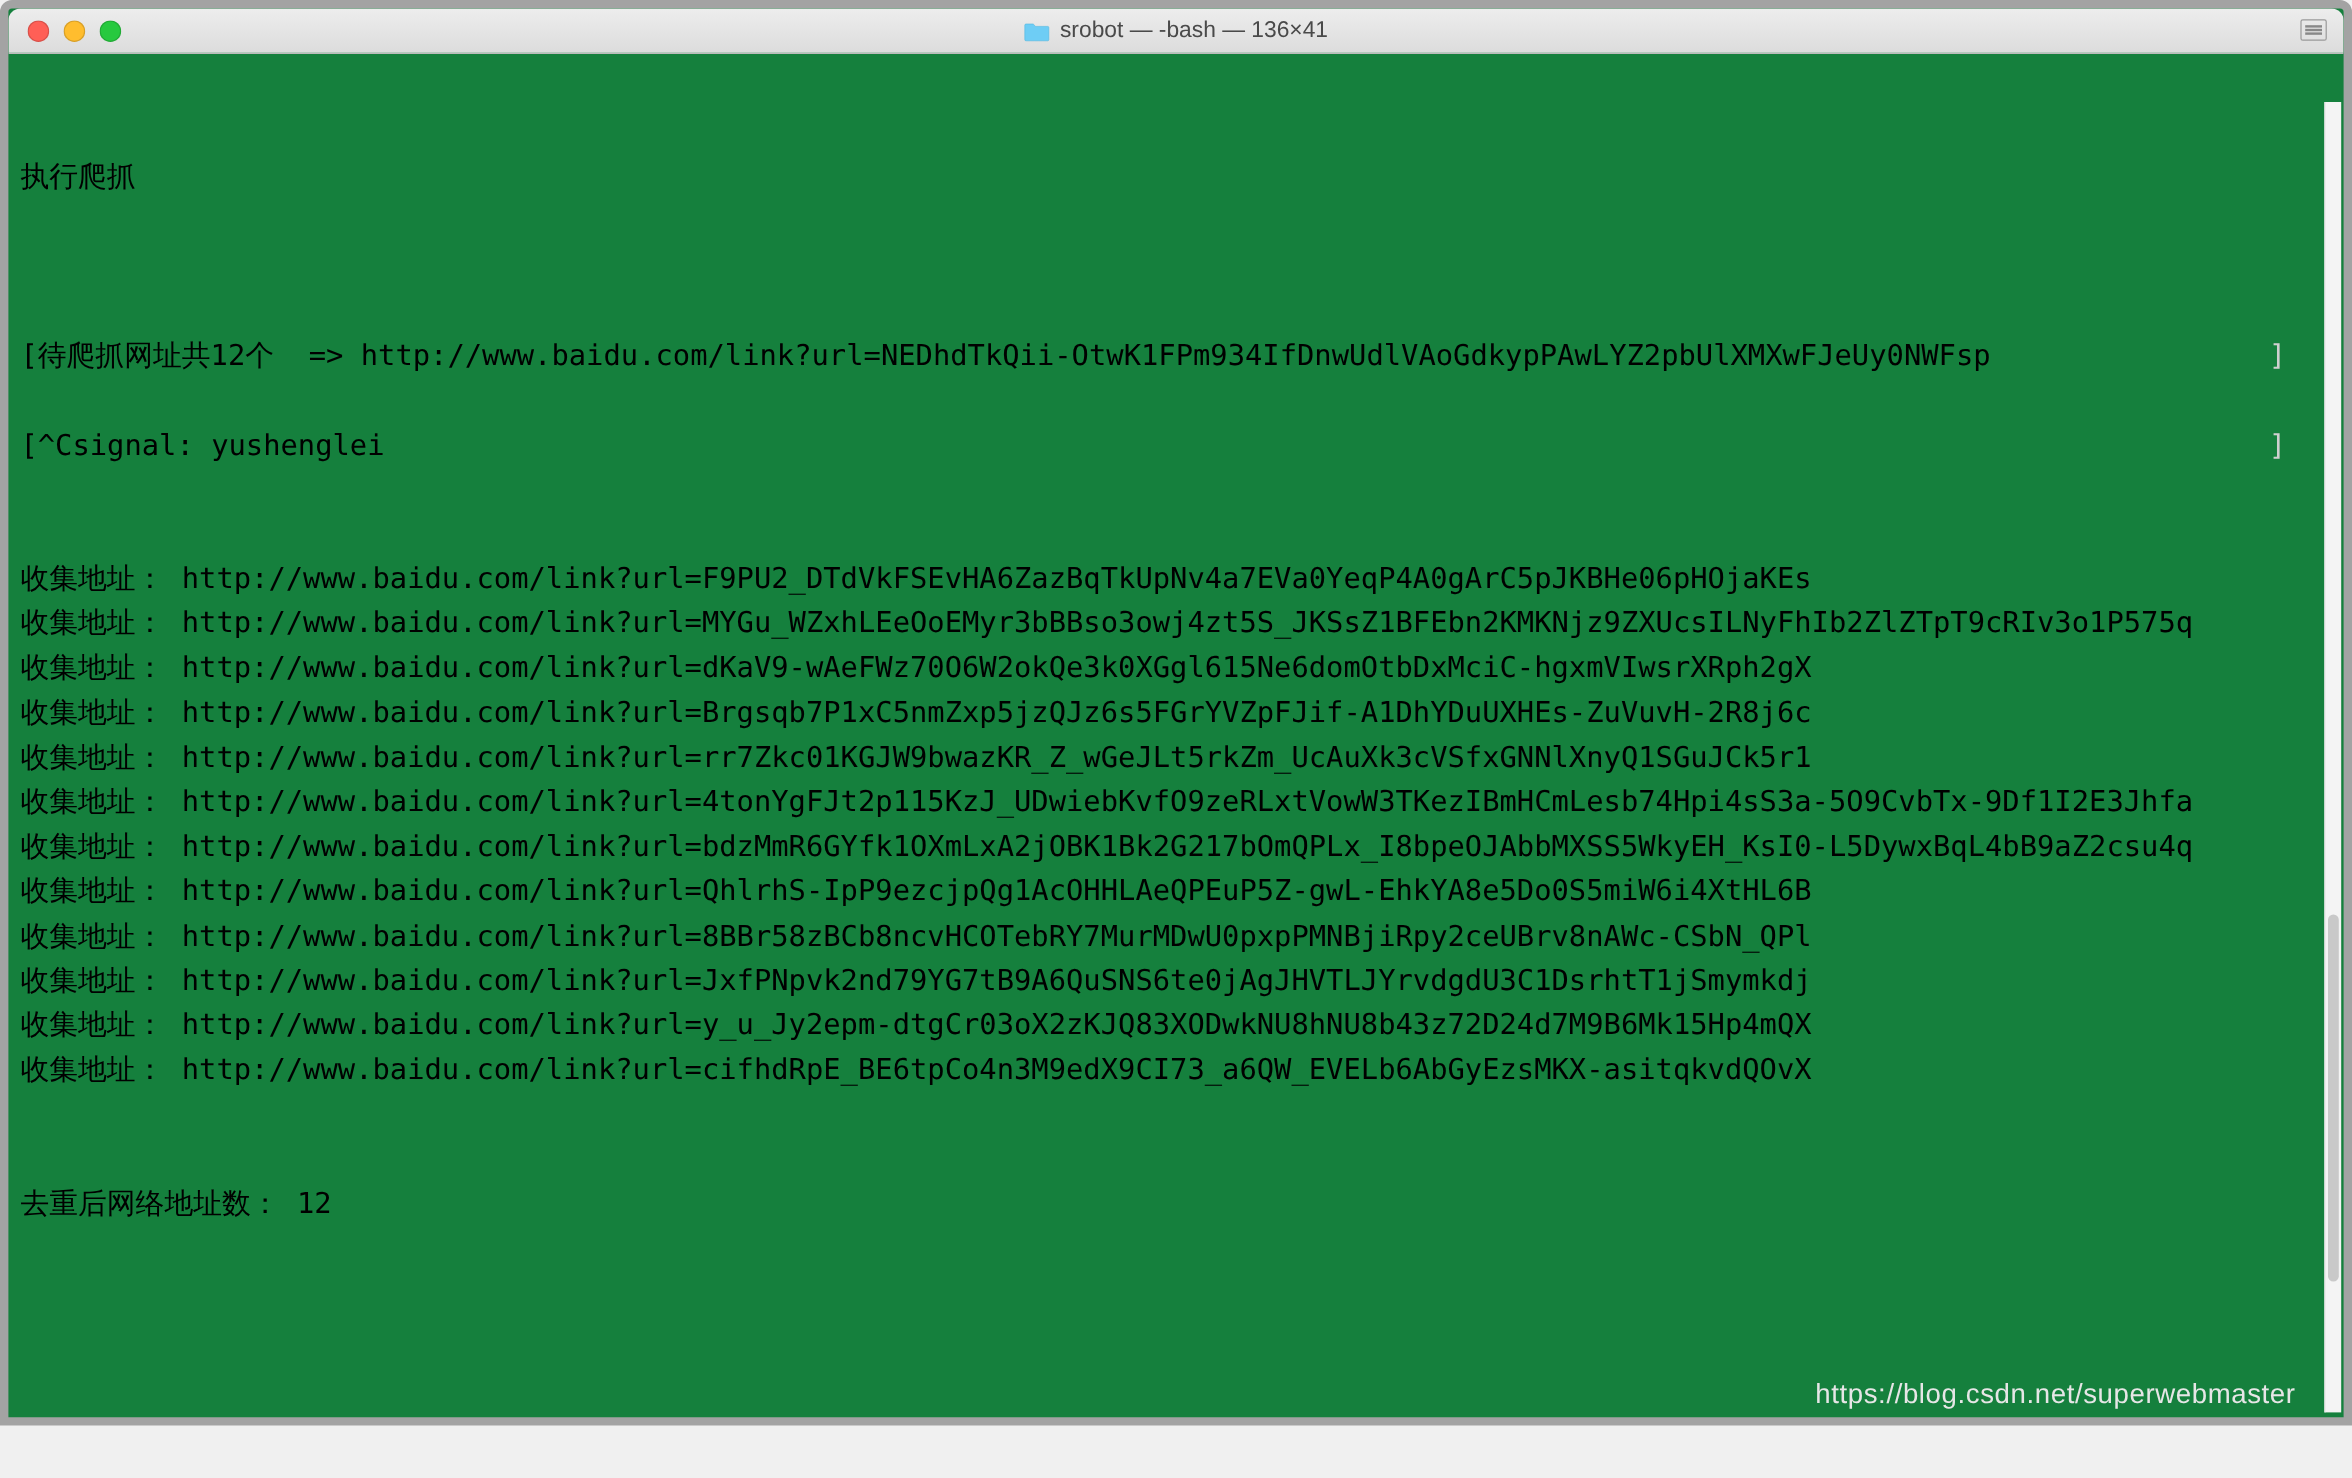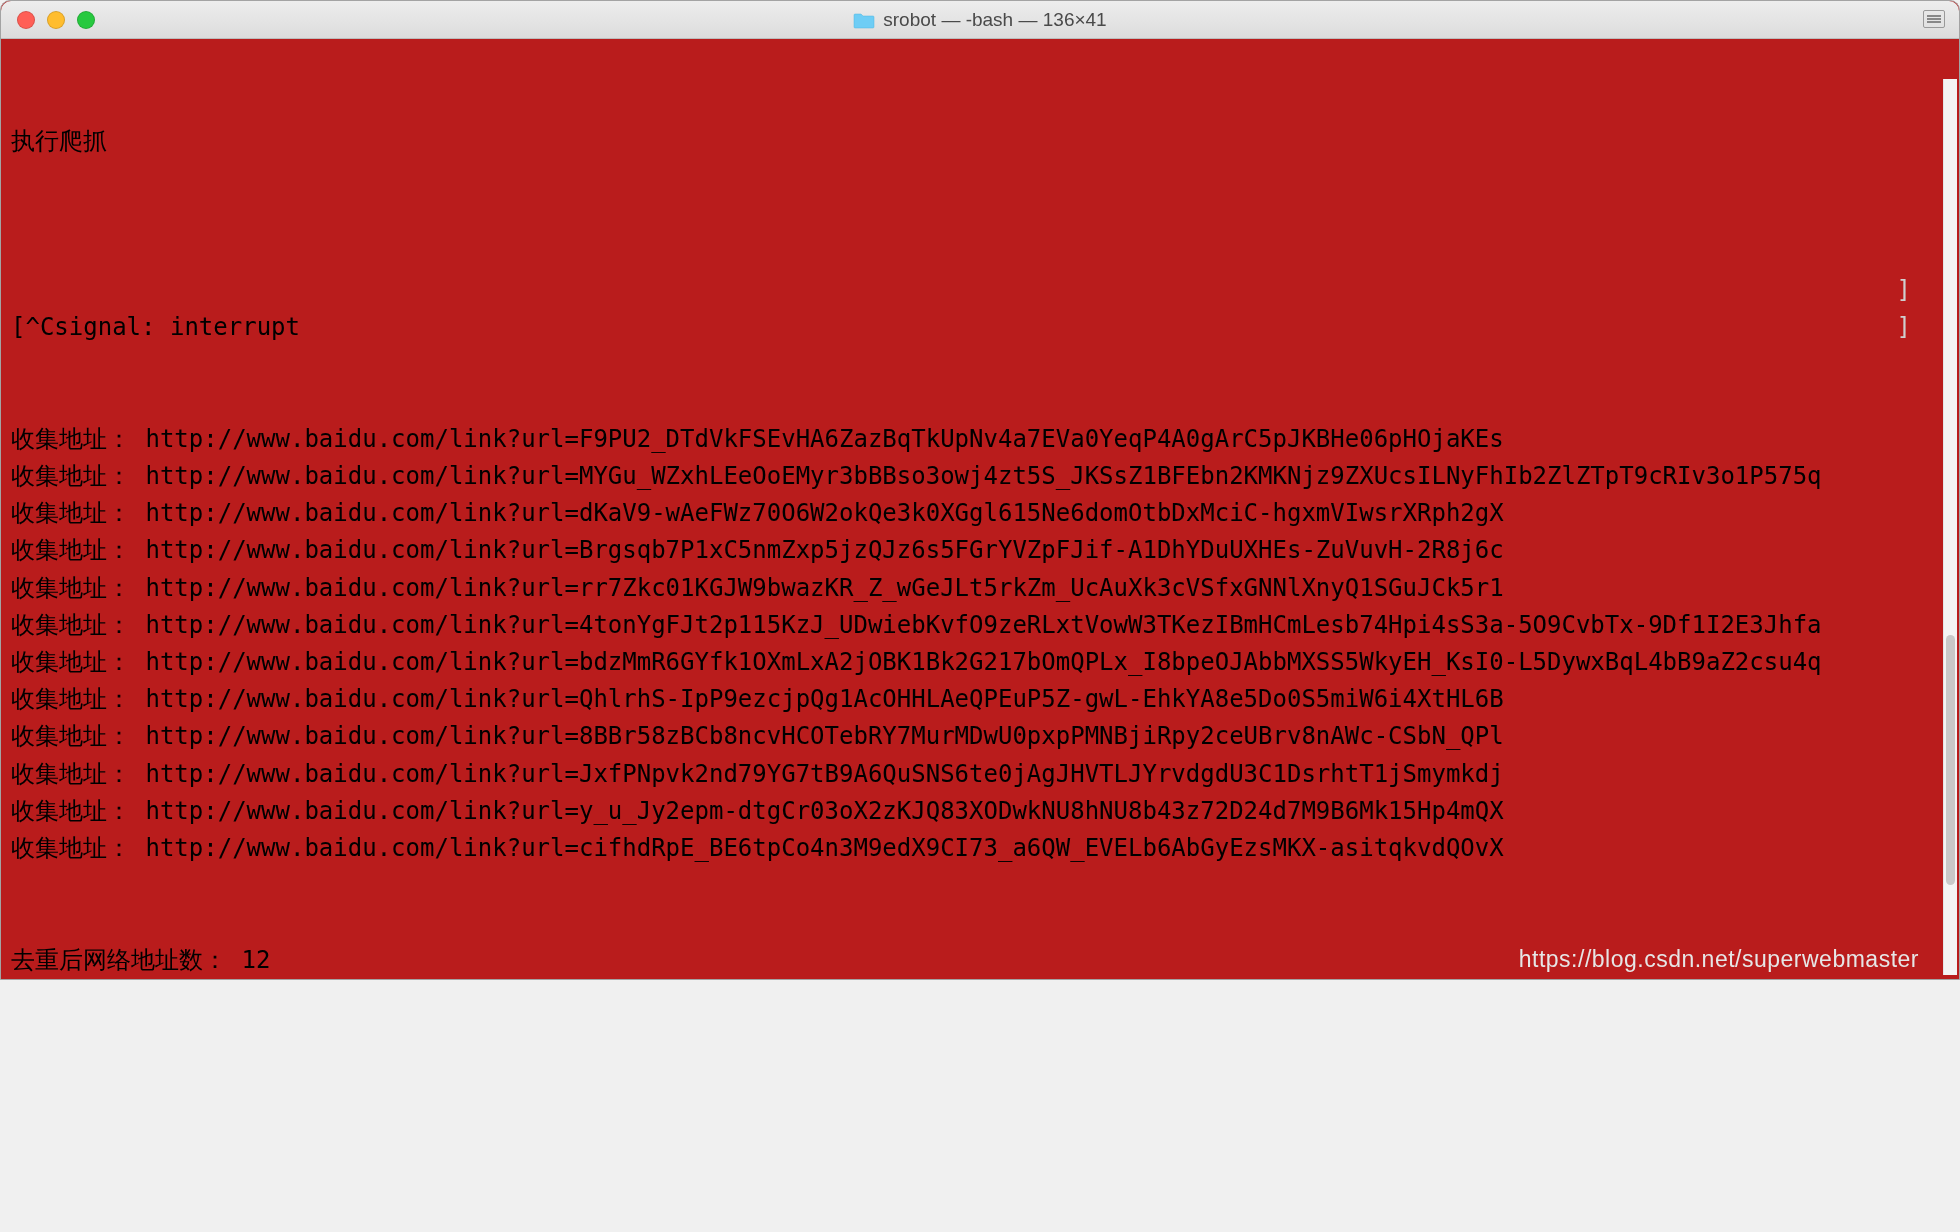--- a/index.html
+++ b/index.html
@@ -1,17 +1,17 @@
 <!DOCTYPE html>
 <html><head>
   <meta charset="utf-8">
   <style>
     * { margin: 0; padding: 0; box-sizing: border-box; }
     body { font-family: -apple-system, "Helvetica Neue", Arial, sans-serif; background: #f0f0f0; width: 1960px; height: 1232px; overflow: hidden; }
-    .window { width: 1960px; height: 980px; background: #b91c1c; border: 1px solid #a3a3a3; border-radius: 10px 10px 0 0; position: relative; display: flex; flex-direction: column; }
+    .window { width: 1960px; height: 1188px; background: #15803d; border: 7px solid #a3a3a3; border-radius: 10px 10px 0 0; position: relative; display: flex; flex-direction: column; }
     .titlebar { height: 38px; background: linear-gradient(#ededed,#dcdcdc); border-bottom: 1px solid #bcbcbc; border-radius: 10px 10px 0 0; display: flex; align-items: center; position: relative; }
     .traffic { display: flex; gap: 12px; margin-left: 16px; }
     .light { width: 18px; height: 18px; border-radius: 50%; border: 0.5px solid rgba(0,0,0,.15); }
     .red { background: #ff5f56; }
     .yellow { background: #ffbd2e; }
     .green { background: #27c93f; }
     .title-center { position: absolute; left: 0; right: 0; display: flex; justify-content: center; align-items: center; gap: 8px; font-size: 19px; color: #4a4a4a; pointer-events: none; }
     .folder-icon { display: inline-flex; }
     .menu-icon { position: absolute; right: 14px; top: 9px; width: 22px; height: 18px; border: 1px solid #999; border-radius: 2px; display: flex; flex-direction: column; justify-content: space-evenly; padding: 3px 3px; cursor: default; }
     .menu-icon div { height: 2px; background: #888; }
@@ -48,22 +48,22 @@
         <div></div>
       </div>
   </div>
 
   <div class="term">
     <div class="term-content">
 <span class="blank"></span>
 <span class="line">执行爬抓</span>
 <span class="blank"></span>
 <span class="blank"></span>
-<span class="line" style="position:relative"><span class="rbracket">]</span></span>
-<span class="line" style="position:relative"><span>[^Csignal: interrupt</span><span class="rbracket">]</span></span>
+<span class="line" style="position:relative"><span>[待爬抓网址共12个  =&gt; http://www.baidu.com/link?url=NEDhdTkQii-OtwK1FPm934IfDnwUdlVAoGdkypPAwLYZ2pbUlXMXwFJeUy0NWFsp</span><span class="rbracket">]</span></span>
+<span class="line" style="position:relative"><span>[^Csignal: yushenglei</span><span class="rbracket">]</span></span>
 <span class="blank" style="height:18px"></span>
 <div id="url-lines"><span class="line">收集地址： http://www.baidu.com/link?url=F9PU2_DTdVkFSEvHA6ZazBqTkUpNv4a7EVa0YeqP4A0gArC5pJKBHe06pHOjaKEs</span><span class="blank" style="height: 18px;"></span><span class="line">收集地址： http://www.baidu.com/link?url=MYGu_WZxhLEeOoEMyr3bBBso3owj4zt5S_JKSsZ1BFEbn2KMKNjz9ZXUcsILNyFhIb2ZlZTpT9cRIv3o1P575q</span><span class="blank" style="height: 18px;"></span><span class="line">收集地址： http://www.baidu.com/link?url=dKaV9-wAeFWz70O6W2okQe3k0XGgl615Ne6domOtbDxMciC-hgxmVIwsrXRph2gX</span><span class="blank" style="height: 18px;"></span><span class="line">收集地址： http://www.baidu.com/link?url=Brgsqb7P1xC5nmZxp5jzQJz6s5FGrYVZpFJif-A1DhYDuUXHEs-ZuVuvH-2R8j6c</span><span class="blank" style="height: 18px;"></span><span class="line">收集地址： http://www.baidu.com/link?url=rr7Zkc01KGJW9bwazKR_Z_wGeJLt5rkZm_UcAuXk3cVSfxGNNlXnyQ1SGuJCk5r1</span><span class="blank" style="height: 18px;"></span><span class="line">收集地址： http://www.baidu.com/link?url=4tonYgFJt2p115KzJ_UDwiebKvfO9zeRLxtVowW3TKezIBmHCmLesb74Hpi4sS3a-5O9CvbTx-9Df1I2E3Jhfa</span><span class="blank" style="height: 18px;"></span><span class="line">收集地址： http://www.baidu.com/link?url=bdzMmR6GYfk1OXmLxA2jOBK1Bk2G217bOmQPLx_I8bpeOJAbbMXSS5WkyEH_KsI0-L5DywxBqL4bB9aZ2csu4q</span><span class="blank" style="height: 18px;"></span><span class="line">收集地址： http://www.baidu.com/link?url=QhlrhS-IpP9ezcjpQg1AcOHHLAeQPEuP5Z-gwL-EhkYA8e5Do0S5miW6i4XtHL6B</span><span class="blank" style="height: 18px;"></span><span class="line">收集地址： http://www.baidu.com/link?url=8BBr58zBCb8ncvHCOTebRY7MurMDwU0pxpPMNBjiRpy2ceUBrv8nAWc-CSbN_QPl</span><span class="blank" style="height: 18px;"></span><span class="line">收集地址： http://www.baidu.com/link?url=JxfPNpvk2nd79YG7tB9A6QuSNS6te0jAgJHVTLJYrvdgdU3C1DsrhtT1jSmymkdj</span><span class="blank" style="height: 18px;"></span><span class="line">收集地址： http://www.baidu.com/link?url=y_u_Jy2epm-dtgCr03oX2zKJQ83XODwkNU8hNU8b43z72D24d7M9B6Mk15Hp4mQX</span><span class="blank" style="height: 18px;"></span><span class="line">收集地址： http://www.baidu.com/link?url=cifhdRpE_BE6tpCo4n3M9edX9CI73_a6QW_EVELb6AbGyEzsMKX-asitqkvdQOvX</span><span class="blank" style="height: 18px;"></span></div>
 <span class="blank" style="height:18px"></span>
 <span class="line">去重后网络地址数： 12</span>
 <span class="blank" style="height:18px"></span>
 
 
 
     </div>
     <div class="scrollbar">

